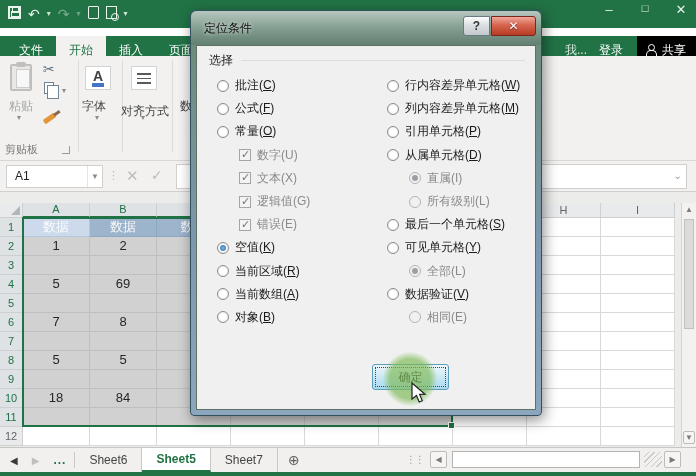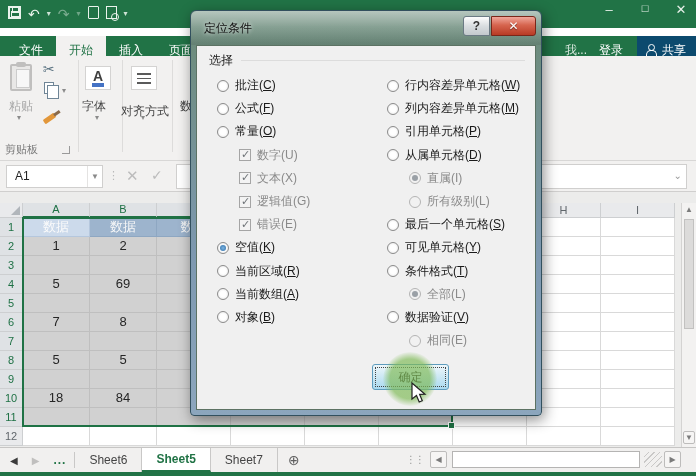--- a/index.html
+++ b/index.html
@@ -23,21 +23,21 @@
   .wincontrols span { color:#e8f1ea; width:18px; text-align:center; font-size:13px; }
 
   
   .tabrow { position:absolute; left:0; top:36px; width:696px; height:28px; background:#217346; }
   .rtabs { position:absolute; left:6px; top:0; display:flex; height:28px; }
   .rtab { color:#fff; padding:6px 13px 0 13px; height:28px; }
   .rtab.active { background:#f2f1f0; color:#217346; }
   .tabrow-right { position:absolute; right:0; top:0; height:28px; display:flex; align-items:center; color:#fff; }
   .tellme { margin-right:12px; color:#d9e8de; }
   .signin { margin-right:14px; }
-  .sharebox { background:#0c4a6e; height:28px; display:flex; align-items:center; padding:0 10px 0 8px; gap:5px; }
+  .sharebox { background:#000000; height:28px; display:flex; align-items:center; padding:0 10px 0 8px; gap:5px; }
   .person { width:12px; height:12px; position:relative; display:inline-block; }
   .person:before { content:""; position:absolute; left:3px; top:0; width:5px; height:5px; border:1.5px solid #fff; border-radius:50%; }
   .person:after { content:""; position:absolute; left:1px; top:6px; width:9px; height:5px; border:1.5px solid #fff; border-bottom:none; border-radius:5px 5px 0 0; }
 
   
   .ribbon { position:absolute; left:0; top:56px; width:696px; height:105px; background:#f2f1f0; border-bottom:1px solid #d8d7d6; }
   .rsep { position:absolute; top:4px; width:1px; height:92px; background:#dddcdb; }
   .biglabel { position:absolute; font-size:12px; color:#444; text-align:center; }
   .gray { color:#a8a8a8; }
   .smalldd { font-size:8px; color:#8b8b8b; text-align:center; position:absolute; }
@@ -492,24 +492,20 @@
             <span class="optlabel">所有级别(L)</span>
           </div>
           <div class="optrow">
             <span class="radio"></span>
             <span class="optlabel">最后一个单元格(<u>S</u>)</span>
           </div>
           <div class="optrow">
             <span class="radio"></span>
             <span class="optlabel">可见单元格(<u>Y</u>)</span>
           </div>
-          <div class="optrow">
-            <span class="radio"></span>
-            <span class="optlabel">条件格式(<u>T</u>)</span>
-          </div>
           <div class="optrow indent disabled">
             <span class="radio on dis"></span>
             <span class="optlabel">全部(L)</span>
           </div>
           <div class="optrow">
             <span class="radio"></span>
             <span class="optlabel">数据验证(<u>V</u>)</span>
           </div>
           <div class="optrow indent disabled">
             <span class="radio dis"></span>

